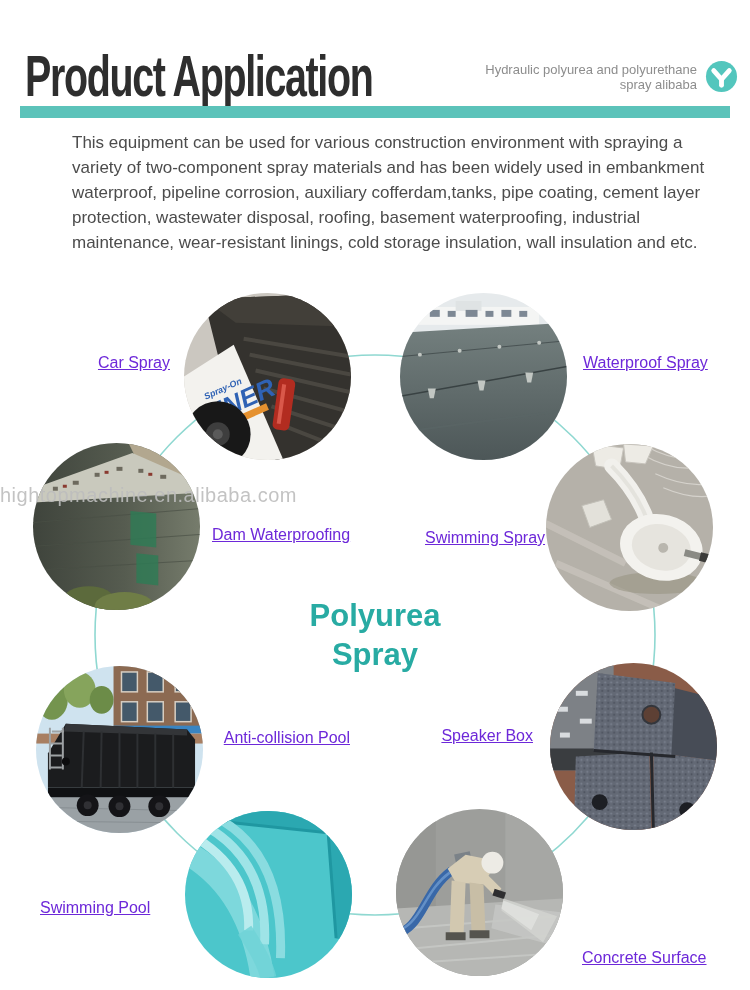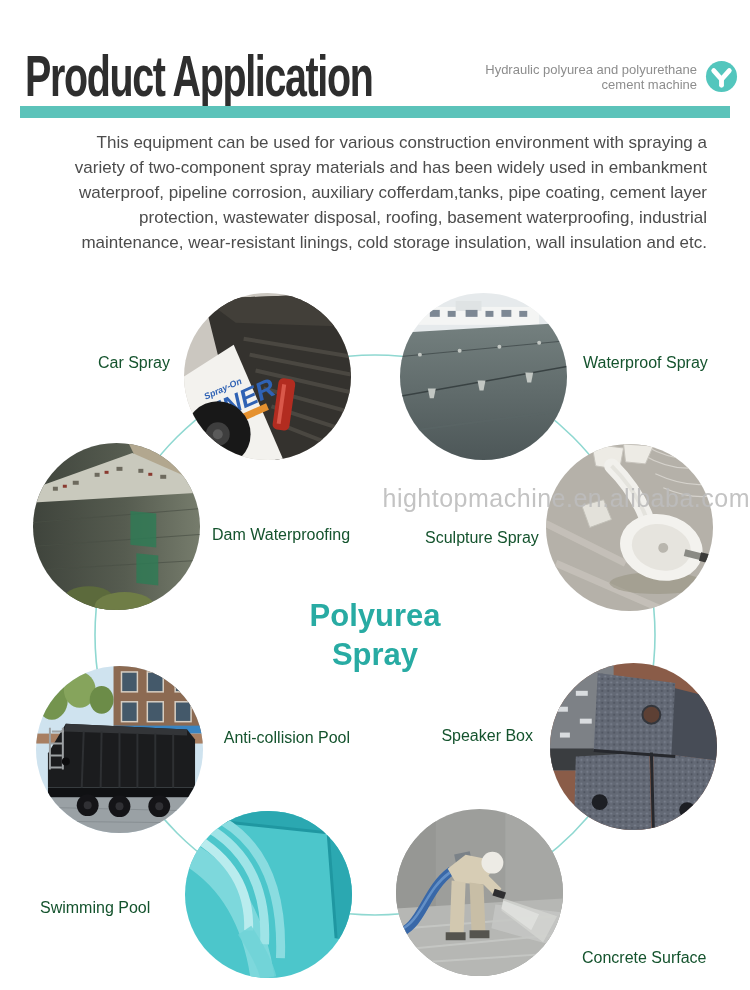--- a/index.html
+++ b/index.html
@@ -8,63 +8,63 @@
   .page { position:relative; width:750px; height:990px; margin:12px auto; background:#ffffff; overflow:hidden; }
 
   .title { position:absolute; left:25px; top:30px; font-size:58px; font-weight:bold;
            color:#2e2e2e; letter-spacing:-2px; white-space:nowrap;
            transform:scaleX(.68); transform-origin:left top; }
   .tagline { position:absolute; right:12px; top:48px; display:flex; align-items:center; gap:8px; }
   .tagline-text { text-align:right; font-size:13px; line-height:15px; color:#8d8d8d; }
   .tagline-icon { width:33px; height:33px; display:block; }
   .accent-bar { position:absolute; left:20px; top:94px; width:710px; height:12px; background:#5cc3ba; }
 
-  .intro { position:absolute; left:62px; top:118px; width:645px; font-size:17px;
-           line-height:25px; color:#4c4c4c;text-align:right; }
+  .intro { position:absolute; left:72px; top:118px; width:645px; font-size:17px;
+           line-height:25px; color:#4c4c4c; }
 
   .ring { position:absolute; left:0; top:0; z-index:1; }
 
   .circle { position:absolute; width:167px; height:167px; border-radius:50%;
             overflow:hidden; z-index:2; }
   .circle svg { display:block; width:100%; height:100%; }
   .c-car        { left:184px; top:281px; }
   .c-waterproof { left:400px; top:281px; }
   .c-dam        { left:33px;  top:431px; }
   .c-sculpture  { left:546px; top:432px; }
   .c-train      { left:36px;  top:654px; }
   .c-speaker    { left:550px; top:651px; }
   .c-pool       { left:185px; top:799px; }
   .c-concrete   { left:396px; top:797px; }
 
-  .lbl { position:absolute; z-index:3; font-size:16px; color:#14532d; white-space:nowrap; }
+  .lbl { position:absolute; z-index:3; font-size:16px; color:#6d28d9; white-space:nowrap;text-decoration:underline; }
   .lbl-car          { left:60px;  top:342px; width:110px; text-align:right; }
   .lbl-waterproof   { left:583px; top:342px; }
   .lbl-dam          { left:212px; top:514px; }
   .lbl-sculpture    { left:425px; top:517px; }
   .lbl-anticollision{ left:210px; top:717px; width:140px; text-align:right; }
   .lbl-speaker      { left:418px; top:715px; width:115px; text-align:right; }
   .lbl-pool         { left:40px;  top:887px; width:117px; text-align:left; }
   .lbl-concrete     { left:582px; top:937px;text-align:right; }
 
   .center-title { position:absolute; left:0; right:0; top:584px; z-index:2; text-align:center;
                   font-size:31px; line-height:39px; font-weight:bold; color:#28aba3; }
-  .watermark { position:absolute; left:0; right:0; top:472px; z-index:4; text-align:right;
-               font-size:25px; color:#bdbdbd; opacity:.9; letter-spacing:.5px; }
+  .watermark { position:absolute; left:0; right:0; top:472px; z-index:4; text-align:left;
+               font-size:20px; color:#bdbdbd; opacity:.9; letter-spacing:.5px; }
 </style>
 </head>
 <body>
 
 <div class="page">
 
   <h1 class="title">Product Application</h1>
 
   <div class="tagline">
     <div class="tagline-text">
       <div>Hydraulic polyurea and polyurethane</div>
-      <div>cement machine</div>
+      <div>spray alibaba</div>
     </div>
     <svg class="tagline-icon" viewBox="0 0 34 34">
       <circle cx="17" cy="17" r="16" fill="#53c6bd"></circle>
       <path d="M9,11 L17,20 L25,11" stroke="#ffffff" stroke-width="5" fill="none" stroke-linecap="round" stroke-linejoin="round"></path>
       <line x1="17" y1="20" x2="17" y2="26" stroke="#ffffff" stroke-width="5" stroke-linecap="round"></line>
     </svg>
   </div>
 
   <div class="accent-bar"></div>
 
@@ -329,21 +329,21 @@
       <polygon points="88,62 106,80 100,88 84,72" fill="#d7cdb5"></polygon>
       <rect x="98" y="82" width="12" height="7" fill="#2e2e30" transform="rotate(18 104 85)"></rect>
       <polygon points="108,90 162,108 148,134 106,102" fill="#d3d4d1" opacity=".8"></polygon>
       <polygon points="108,92 144,106 136,122 106,100" fill="#e4e5e2" opacity=".7"></polygon>
     </svg>
   </figure>
 
   <span class="lbl lbl-car">Car Spray</span>
   <span class="lbl lbl-waterproof">Waterproof Spray</span>
   <span class="lbl lbl-dam">Dam Waterproofing</span>
-  <span class="lbl lbl-sculpture">Sculpture Spray</span>
+  <span class="lbl lbl-sculpture">Swimming Spray</span>
   <span class="lbl lbl-anticollision">Anti-collision Pool</span>
   <span class="lbl lbl-speaker">Speaker Box</span>
   <span class="lbl lbl-pool">Swimming Pool</span>
   <span class="lbl lbl-concrete">Concrete Surface</span>
 
   <div class="center-title">
     <div>Polyurea</div>
     <div>Spray</div>
   </div>
 

